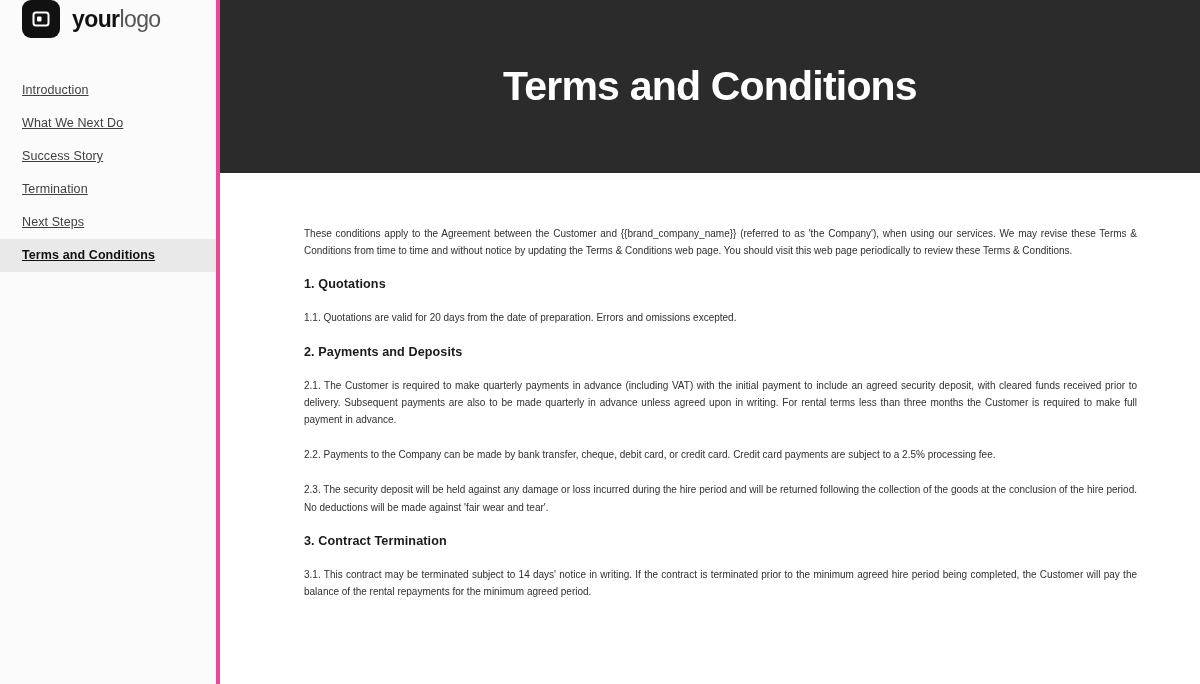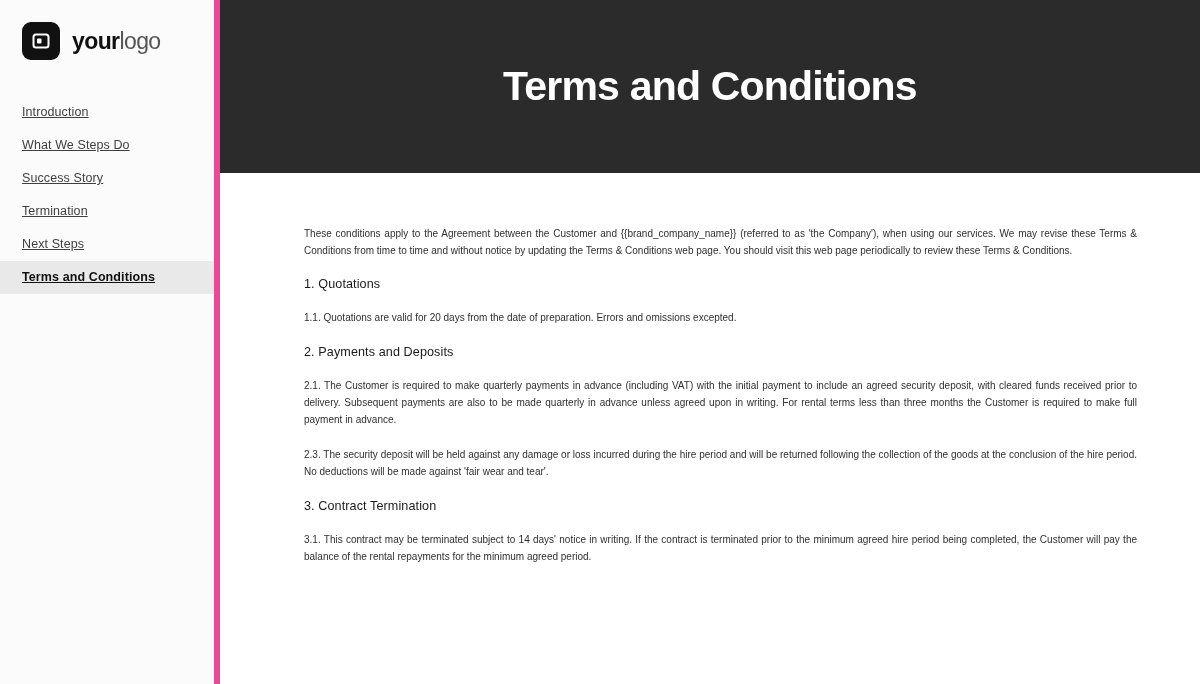--- a/index.html
+++ b/index.html
@@ -16,23 +16,22 @@
     height: 684px;
     display: flex;
     background: #ffffff;
   }
 
   
   .sidebar {
     width: 220px;
     height: 684px;
     background: #fbfbfb;
-    border-right: 6px solid #ec4899;
+    border-right: 4px solid #ec4899;
     flex: 0 0 220px;
-    padding-top: 22px;
     position: relative;
   }
   .logo-row {
     display: flex;
     align-items: center;
     gap: 12px;
     padding: 0 0 0 22px;
     margin-bottom: 36px;
   }
   .logo-mark {
@@ -96,21 +95,21 @@
   }
   .para {
     font-size: 10px;
     line-height: 1.72;
     color: #2f2f2f;
     text-align: justify;
     margin-bottom: 18px;
   }
   .heading {
     font-size: 12.6px;
-    font-weight: normal;
+    font-weight: bold;
     color: #1a1a1a;
     margin-bottom: 18px;
     letter-spacing: 0.1px;
   }
 </style>
 </head>
 <body>
 
 <div id="app">
 
@@ -122,39 +121,40 @@
           <rect x="6" y="7.5" width="4.5" height="5" rx="1" fill="#ffffff"></rect>
         </svg>
       </span>
       <span class="logo-text">
         <span class="bold">your</span><span class="light">logo</span>
       </span>
     </div>
 
     <nav class="nav">
       <div class="nav-item">Introduction</div>
-      <div class="nav-item">What We Steps Do</div>
+      <div class="nav-item">What We Next Do</div>
       <div class="nav-item">Success Story</div>
       <div class="nav-item">Termination</div>
       <div class="nav-item">Next Steps</div>
       <div class="nav-item active">Terms and Conditions</div>
     </nav>
   </aside>
 
   <main class="main">
     <div class="doc-header">
       <h1 class="doc-title">Terms and Conditions</h1>
     </div>
 
     <div class="doc-body">
       <p class="para">These conditions apply to the Agreement between the Customer and {{brand_company_name}} (referred to as 'the Company'), when using our services. We may revise these Terms &amp; Conditions from time to time and without notice by updating the Terms &amp; Conditions web page. You should visit this web page periodically to review these Terms &amp; Conditions.</p>
       <p class="heading">1. Quotations</p>
       <p class="para">1.1. Quotations are valid for 20 days from the date of preparation. Errors and omissions excepted.</p>
       <p class="heading">2. Payments and Deposits</p>
       <p class="para">2.1. The Customer is required to make quarterly payments in advance (including VAT) with the initial payment to include an agreed security deposit, with cleared funds received prior to delivery. Subsequent payments are also to be made quarterly in advance unless agreed upon in writing. For rental terms less than three months the Customer is required to make full payment in advance.</p>
+      <p class="para">2.2. Payments to the Company can be made by bank transfer, cheque, debit card, or credit card. Credit card payments are subject to a 2.5% processing fee.</p>
       <p class="para">2.3. The security deposit will be held against any damage or loss incurred during the hire period and will be returned following the collection of the goods at the conclusion of the hire period. No deductions will be made against 'fair wear and tear'.</p>
       <p class="heading">3. Contract Termination</p>
       <p class="para">3.1. This contract may be terminated subject to 14 days' notice in writing. If the contract is terminated prior to the minimum agreed hire period being completed, the Customer will pay the balance of the rental repayments for the minimum agreed period.</p>
 
     </div>
   </main>
 
 </div>
 
 </body></html>

